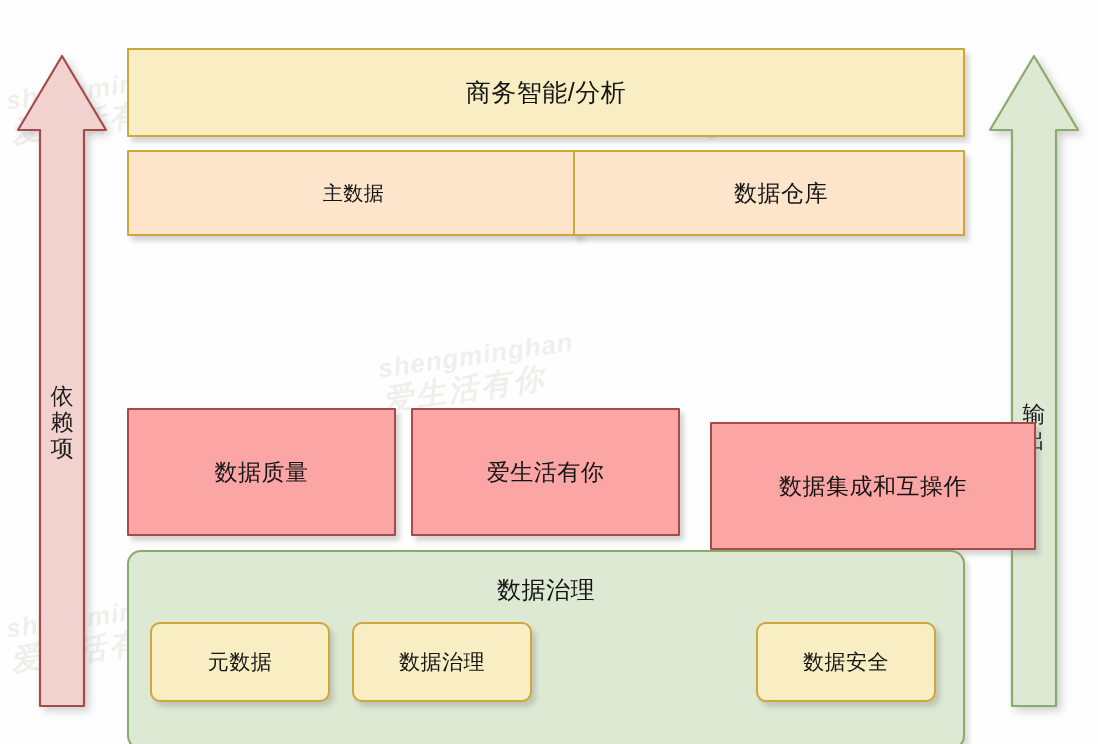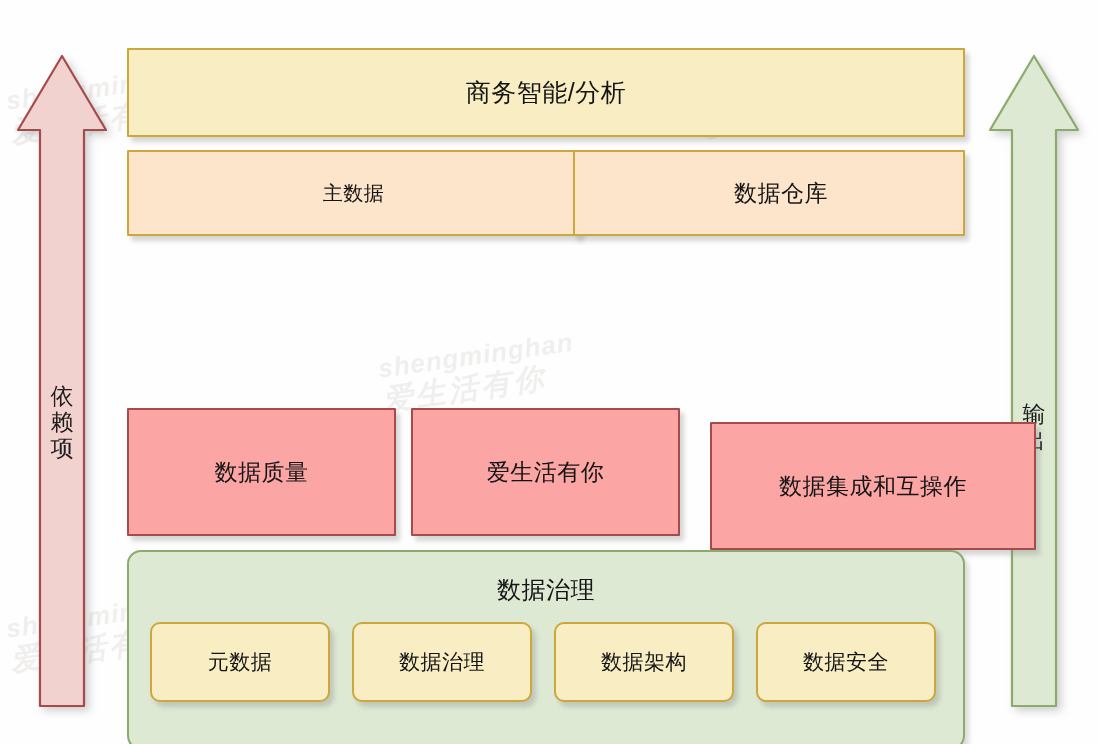--- a/index.html
+++ b/index.html
@@ -182,16 +182,15 @@
 
 
   <div class="box rose rose-row" id="box-quality">数据质量</div>
   <div class="box rose rose-row" id="box-design">爱生活有你</div>
   <div class="box rose rose-row" id="box-integration">数据集成和互操作</div>
 
   <div class="box green" id="box-governance">数据治理</div>
 
   <div class="box yellow gov-child" id="box-metadata">元数据</div>
   <div class="box yellow gov-child" id="box-security">数据治理</div>
-  <div class="box yellow gov-child" id="box-dataarch">数据架构</div>
   <div class="box yellow gov-child" id="box-refdata">数据安全</div>
 
 </div>
 
 </body></html>

